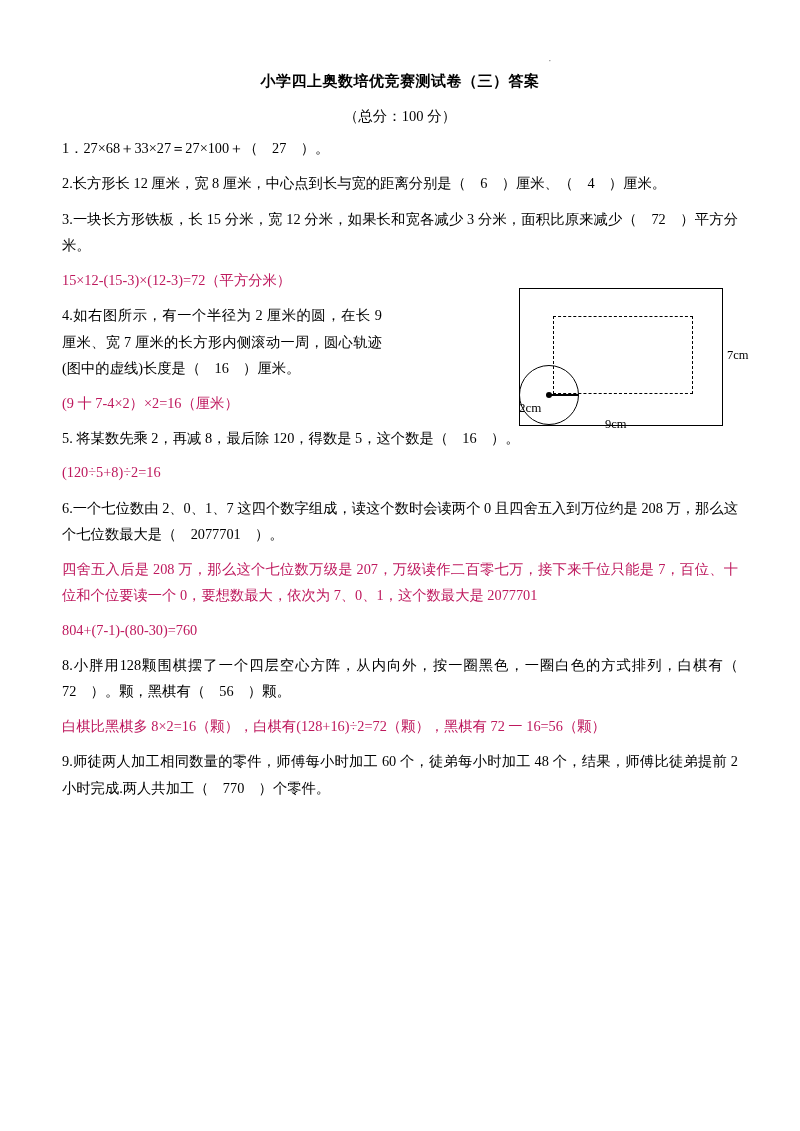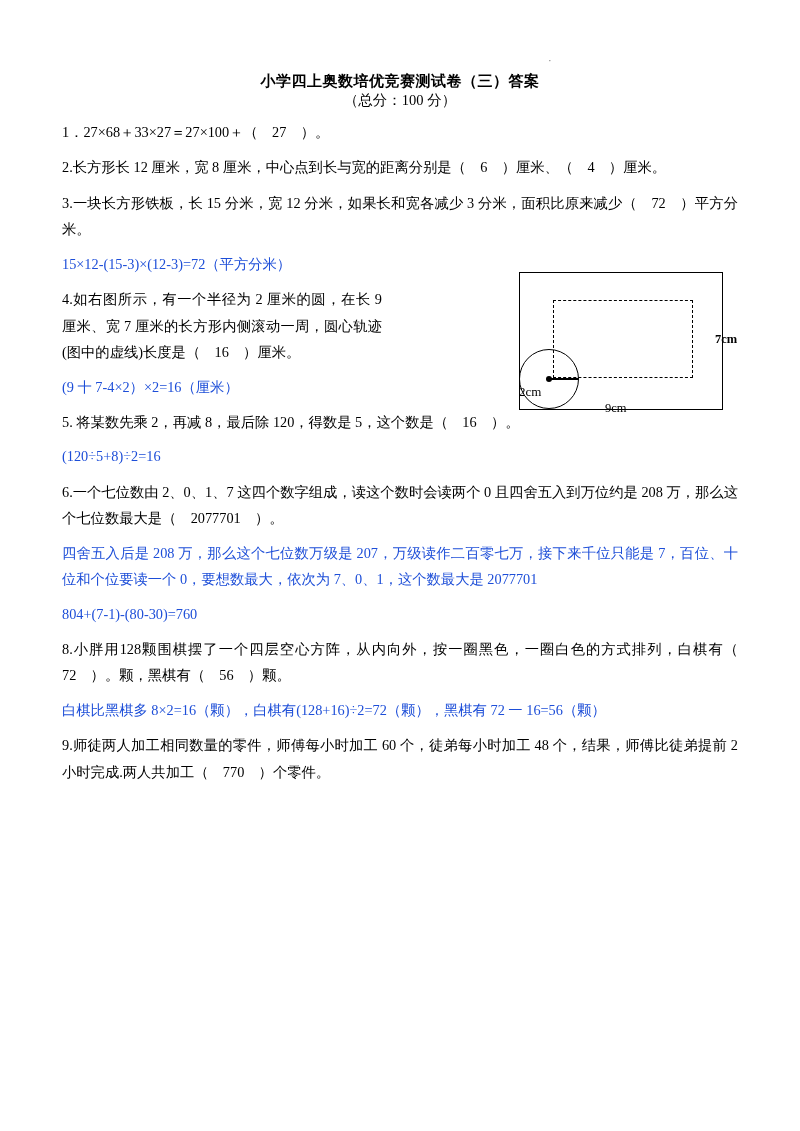--- a/index.html
+++ b/index.html
@@ -35,36 +35,37 @@
     font-size: 15px;
     font-weight: bold;
     letter-spacing: 0.5px;
     margin: 0;
     padding-top: 72px;
     font-family: "Liberation Sans", sans-serif;
   }
   .doc-subtitle {
     text-align: center;
     font-size: 14.5px;
+    margin-top: 16px;
     font-family: "Liberation Serif", serif;
   }
   .section-head {
     font-size: 14.5px;
     font-weight: bold;
     margin-top: 15px;
     font-family: "Liberation Sans", sans-serif;
   }
   .q {
     font-size: 14.3px;
     line-height: 1.85;
     margin-top: 9px;
     text-align: justify;
   }
   .ans {
-    color: #1d4ed8;
+    color: #be185d;
     font-size: 14.3px;
     line-height: 1.85;
     margin-top: 8px;
     text-align: justify;
   }
   .fig-wrap {
     position: relative;
     height: 0;
   }
   .figure {
@@ -117,21 +118,21 @@
     top: 106.5px;
     width: 29px;
     height: 1.2px;
     background: #000;
   }
   .lbl {
     position: absolute;
     font-size: 12.5px;
     font-family: "Liberation Serif", serif;
   }
-  .lbl-7cm { left: 260px; top: 60px; font-weight: bold; }
+  .lbl-7cm { left: 272px; top: 60px; }
   .lbl-9cm { left: 150px; top: 129px; }
   .lbl-2cm { left: 64px; top: 112px; font-size: 13px; }
 </style>
 </head>
 <body>
 
 <div class="page">
 
   <div class="top-dot">·</div>
 

